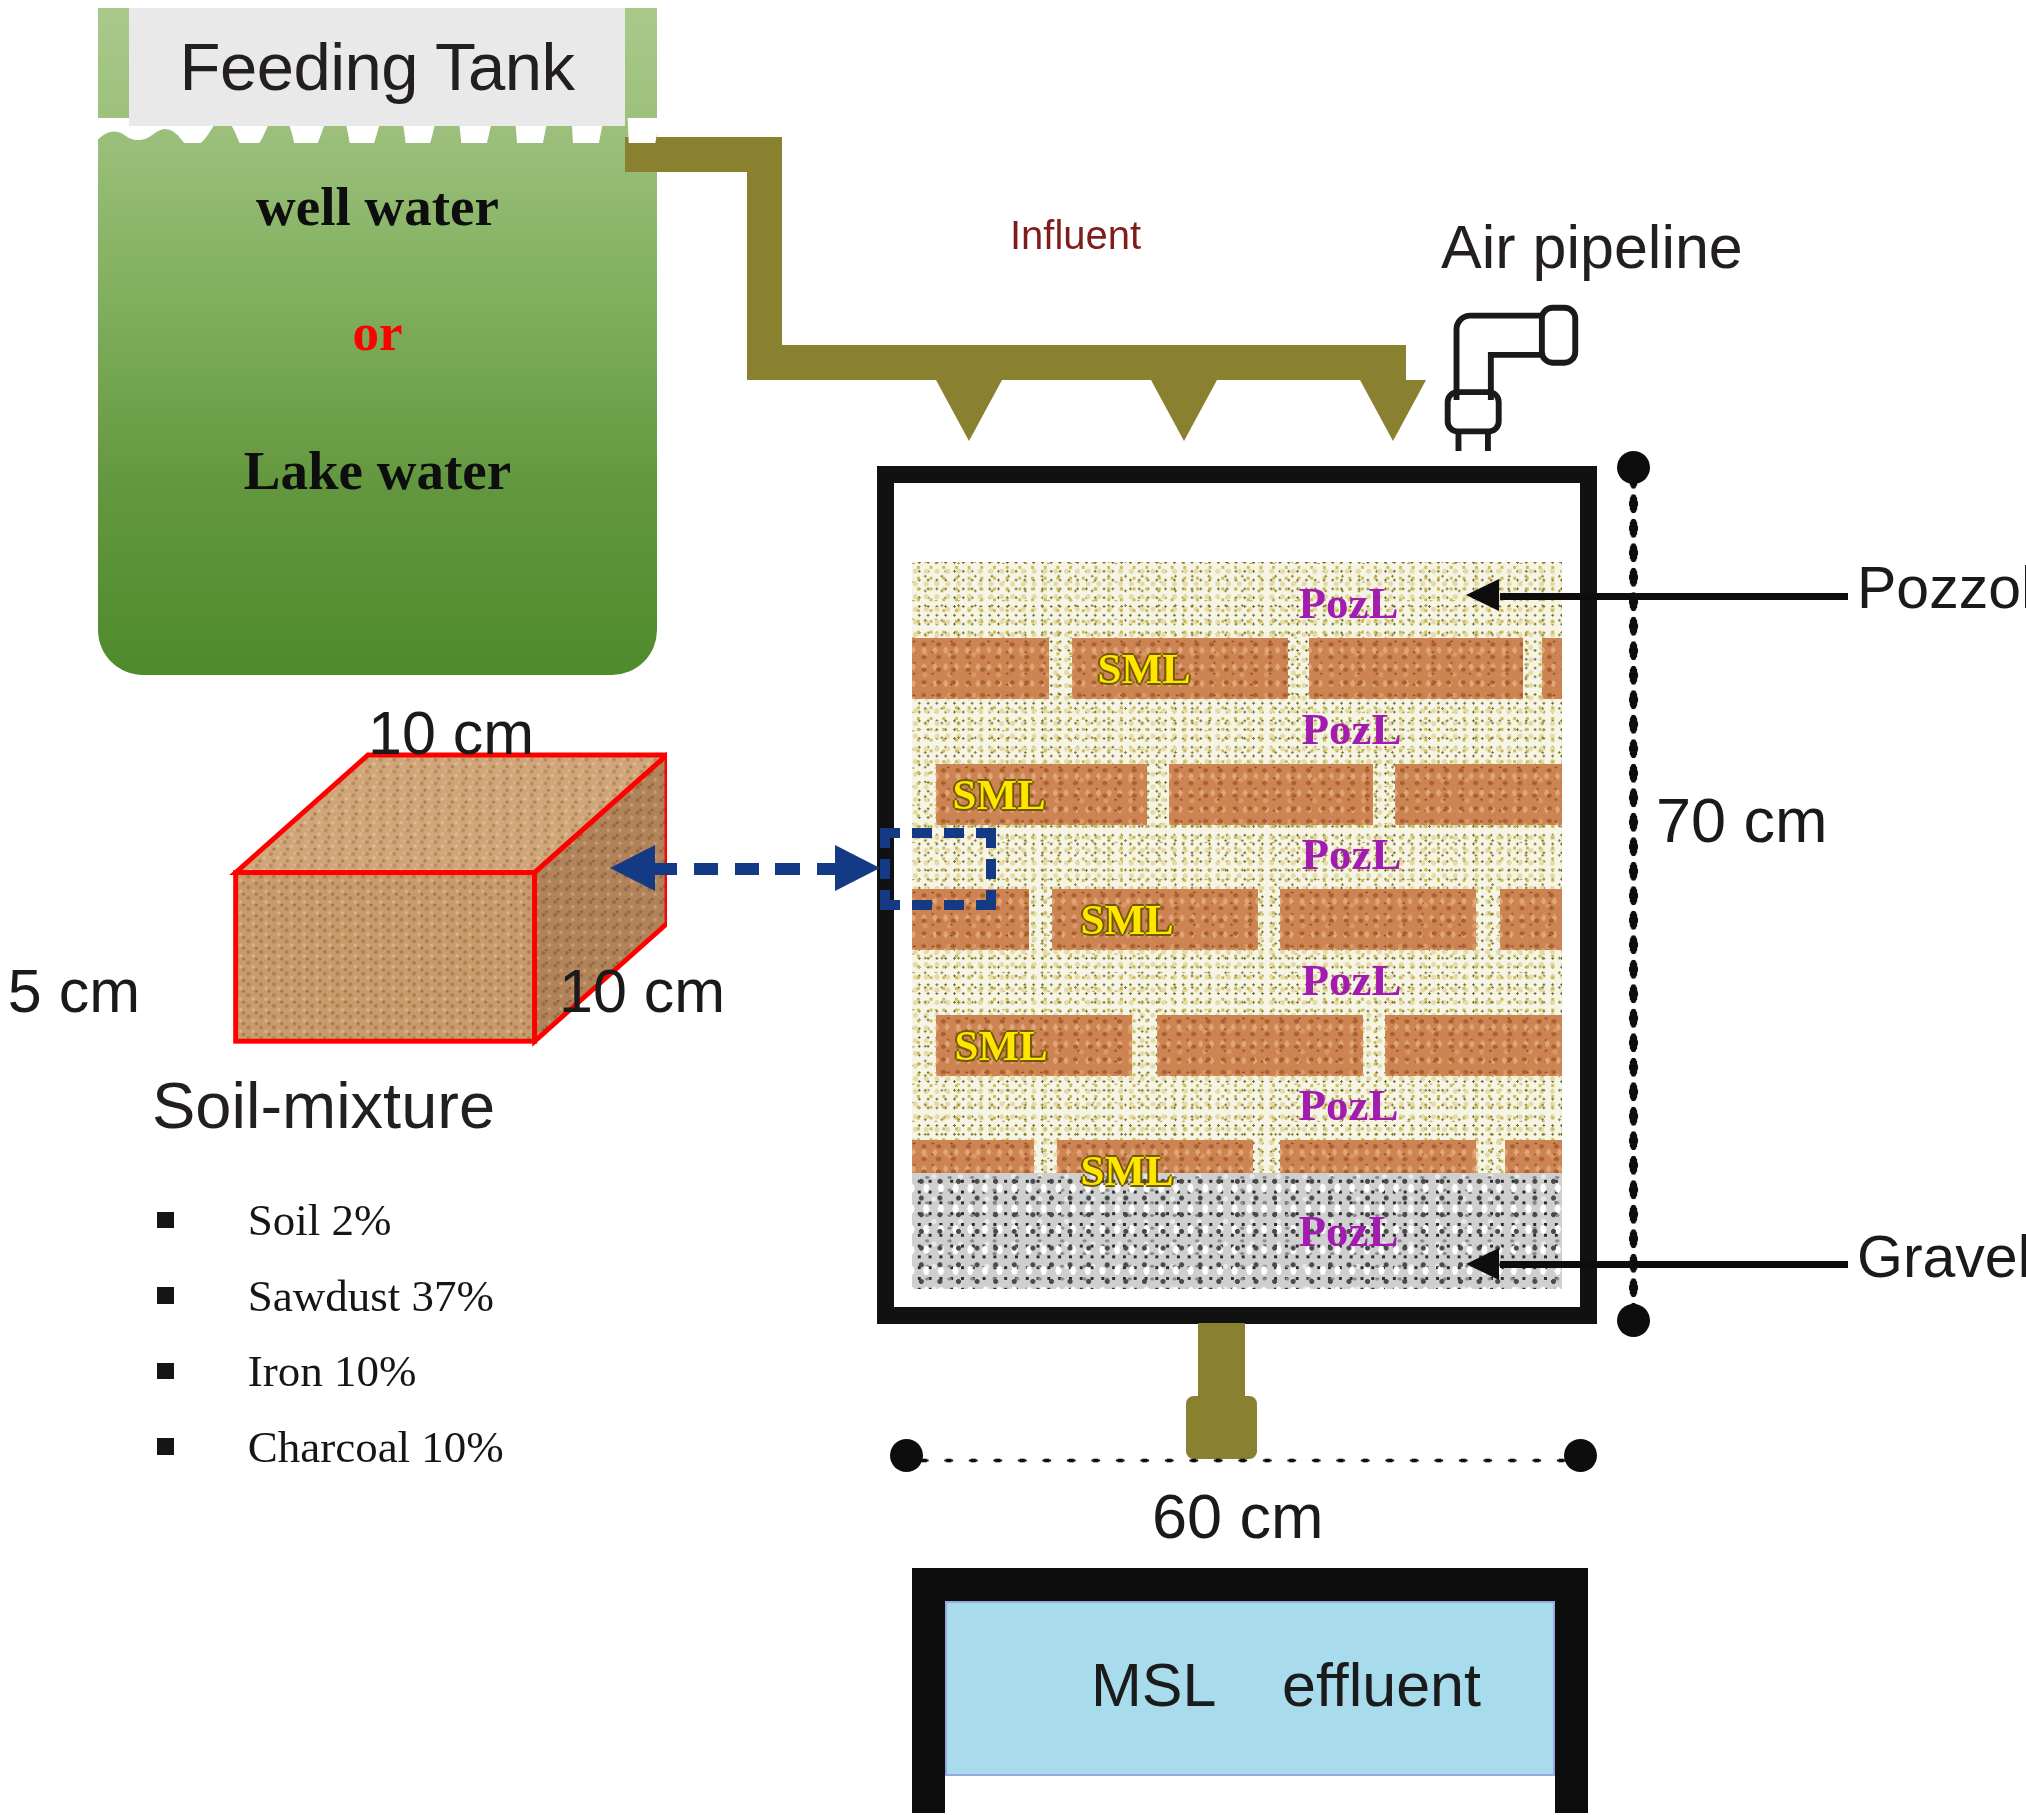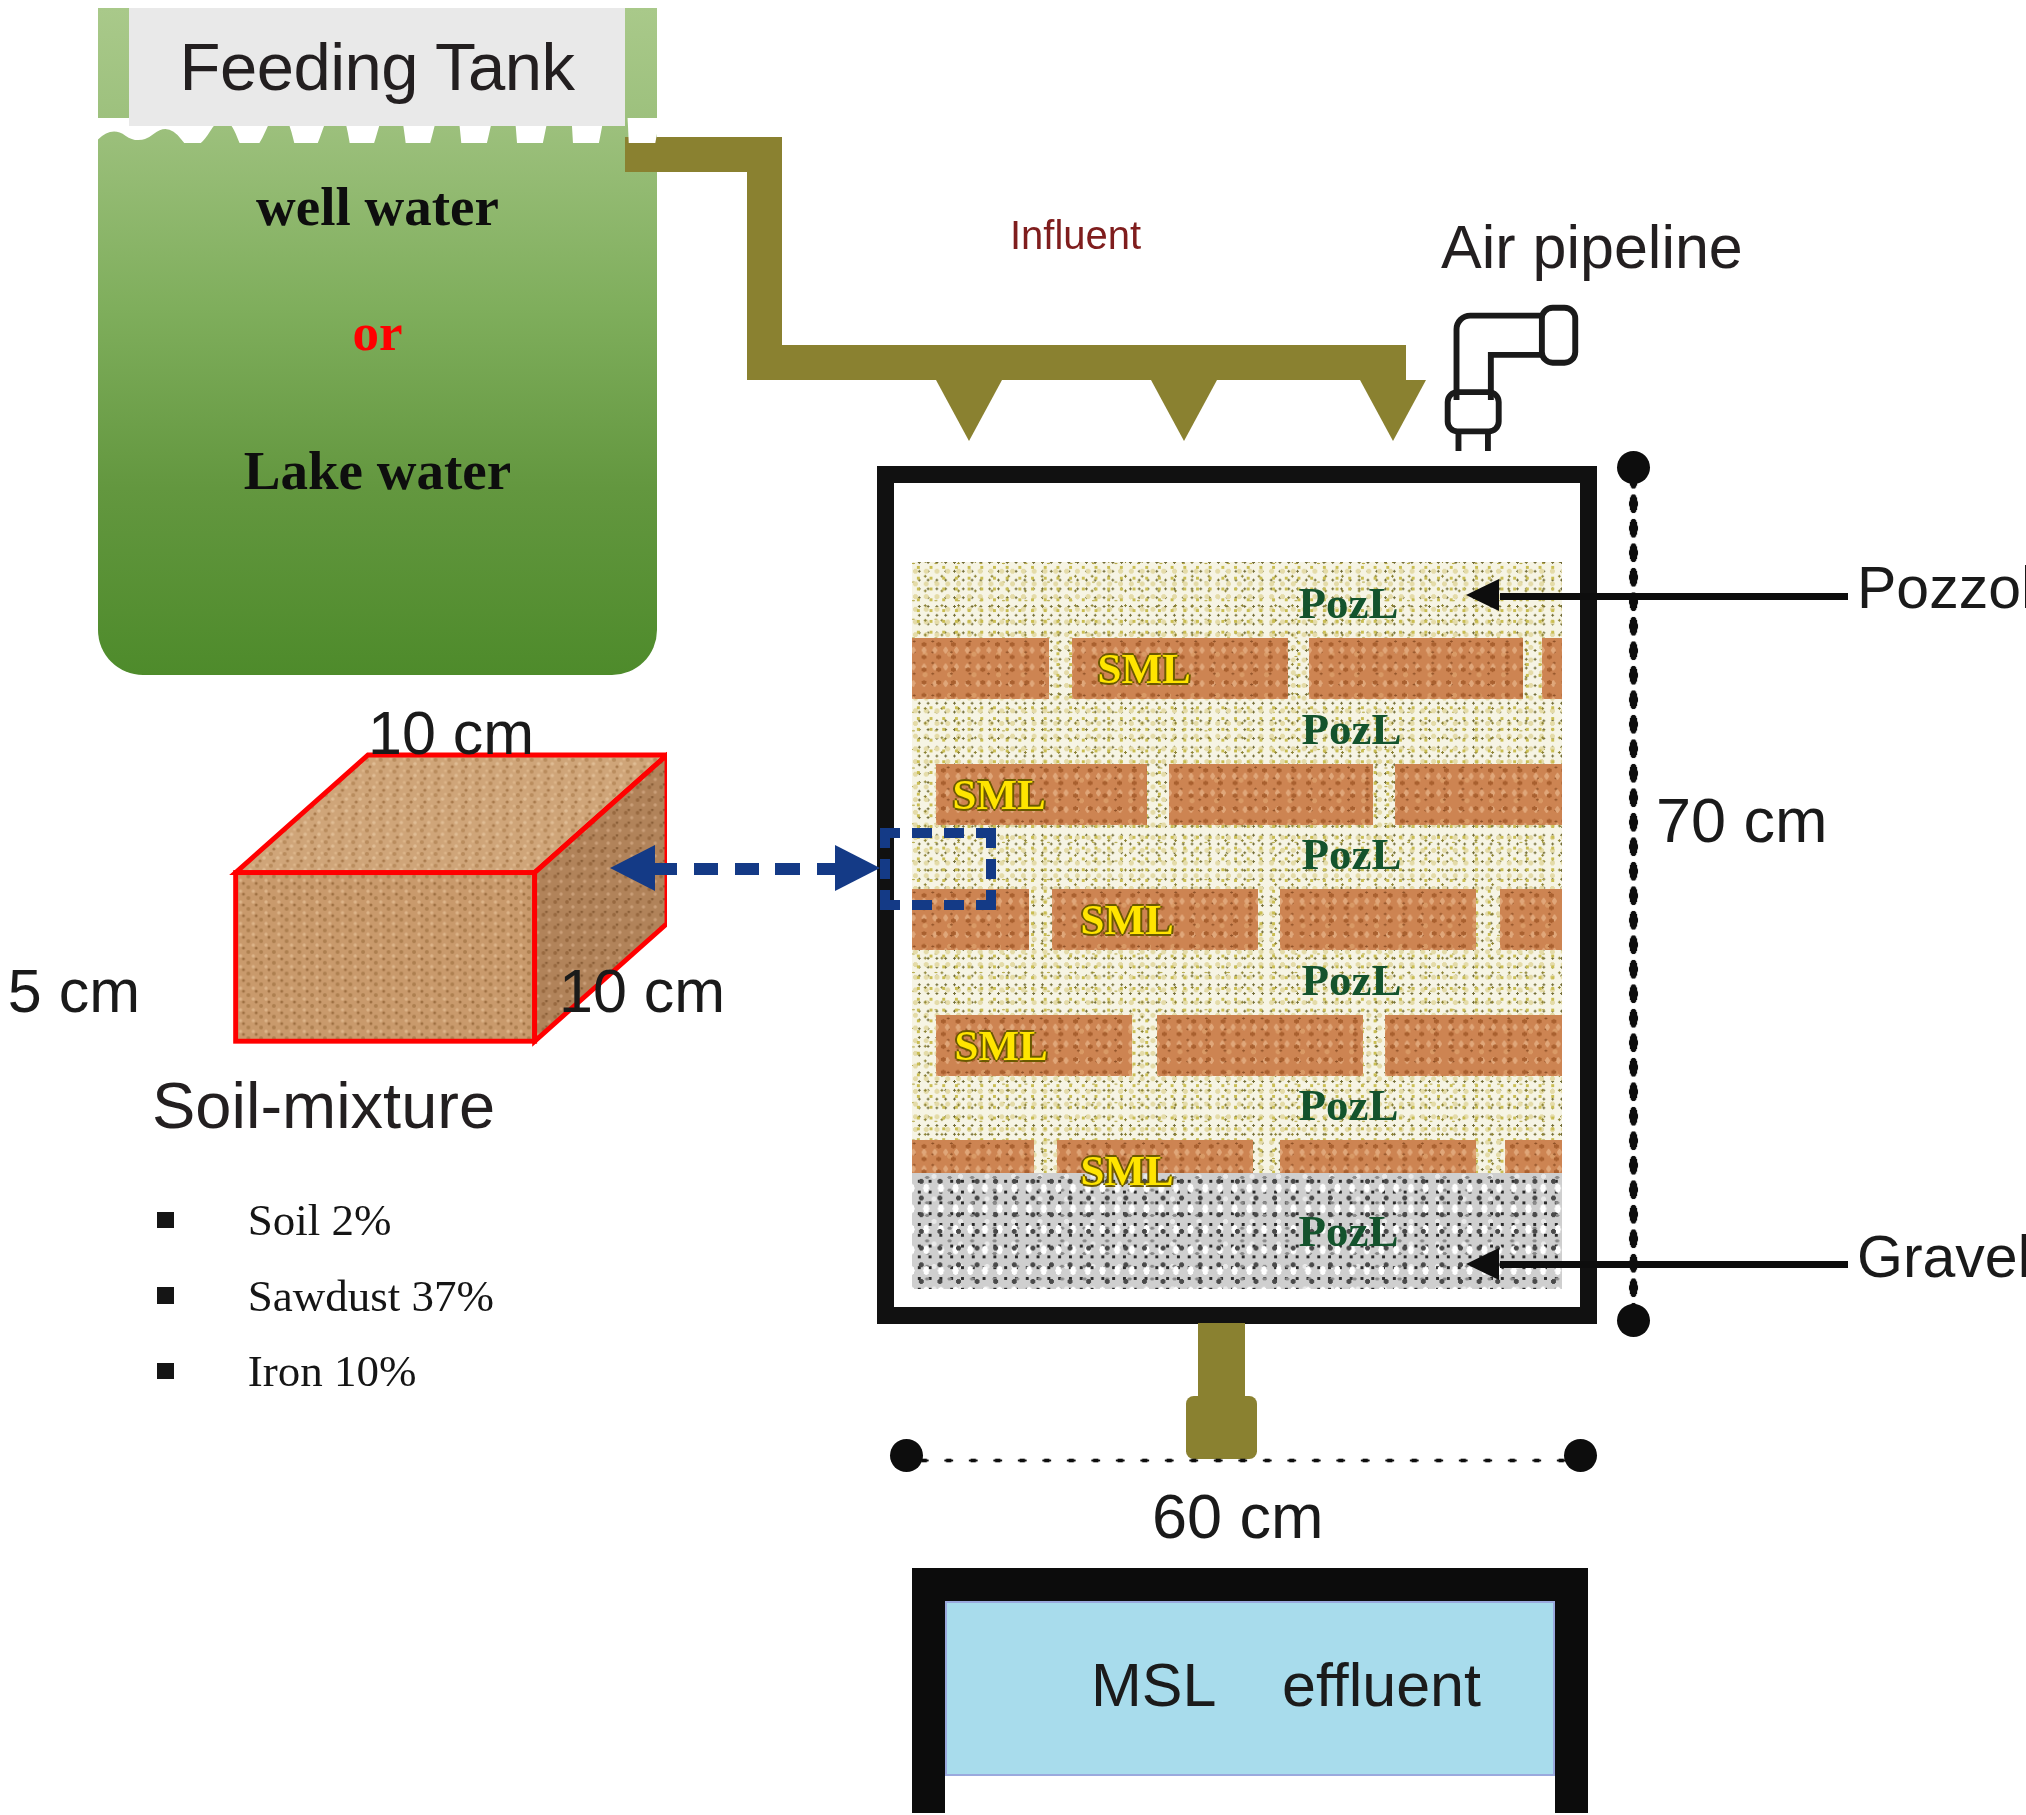--- a/index.html
+++ b/index.html
@@ -66,21 +66,21 @@
        radial-gradient(#8d4f25 1.6px, transparent 1.8px),
        radial-gradient(#d99a66 2.7px, transparent 2.9px);
      background-size:14.7px 12.7px,10.8px 16.7px,18.6px 10.8px,24.5px 20.6px;
      background-position:0 0,5.9px 3.9px,2.9px 8.8px,10.8px 5.9px;}
 
   .sml-text{position:absolute;z-index:5;font-family:"Liberation Serif",serif;
      font-weight:bold;font-size:43px;color:#ffe500;
      text-shadow:-2px 0 #6b5a00,0 2px #6b5a00,2px 0 #6b5a00,0 -2px #6b5a00;
      line-height:61px;text-align:right;}
   .pozl-text{position:absolute;z-index:5;font-family:"Liberation Serif",serif;
-     font-weight:bold;font-size:45px;color:#14532d;}
+     font-weight:bold;font-size:45px;color:#a21caf;}
 
   #gravel{position:absolute;left:0;bottom:0;width:100%;height:116px;
      background-color:#cfcfcf;
      background-image:
        radial-gradient(#4a4a4a 2.4px, transparent 2.5px),
        radial-gradient(#ffffff 2.9px, transparent 3.1px),
        radial-gradient(#8a8a8a 2px, transparent 2.2px),
        radial-gradient(#2b2b2b 1.6px, transparent 1.8px),
        radial-gradient(#e9e9e9 2.5px, transparent 2.7px);
      background-size:18.6px 16.7px,14.7px 20.6px,22.5px 12.7px,10.8px 10.8px,26.5px 22.5px;
@@ -307,20 +307,24 @@
     <span>Soil  2%</span>
   </div>
   <div class="row">
     <span class="bullet"></span>
     <span>Sawdust  37%</span>
   </div>
   <div class="row">
     <span class="bullet"></span>
     <span>Iron  10%</span>
   </div>
+  <div class="row">
+    <span class="bullet"></span>
+    <span>Charcoal  10%</span>
+  </div>
 </div>
 
 <div class="abs" id="effluent-tank">
   <div class="etank-wall" id="etank-left"></div>
   <div class="etank-wall" id="etank-right"></div>
   <div id="etank-bottom"></div>
   <div id="etank-water"></div>
   <div id="label-msl-effluent">MSL    effluent</div>
 </div>
 

